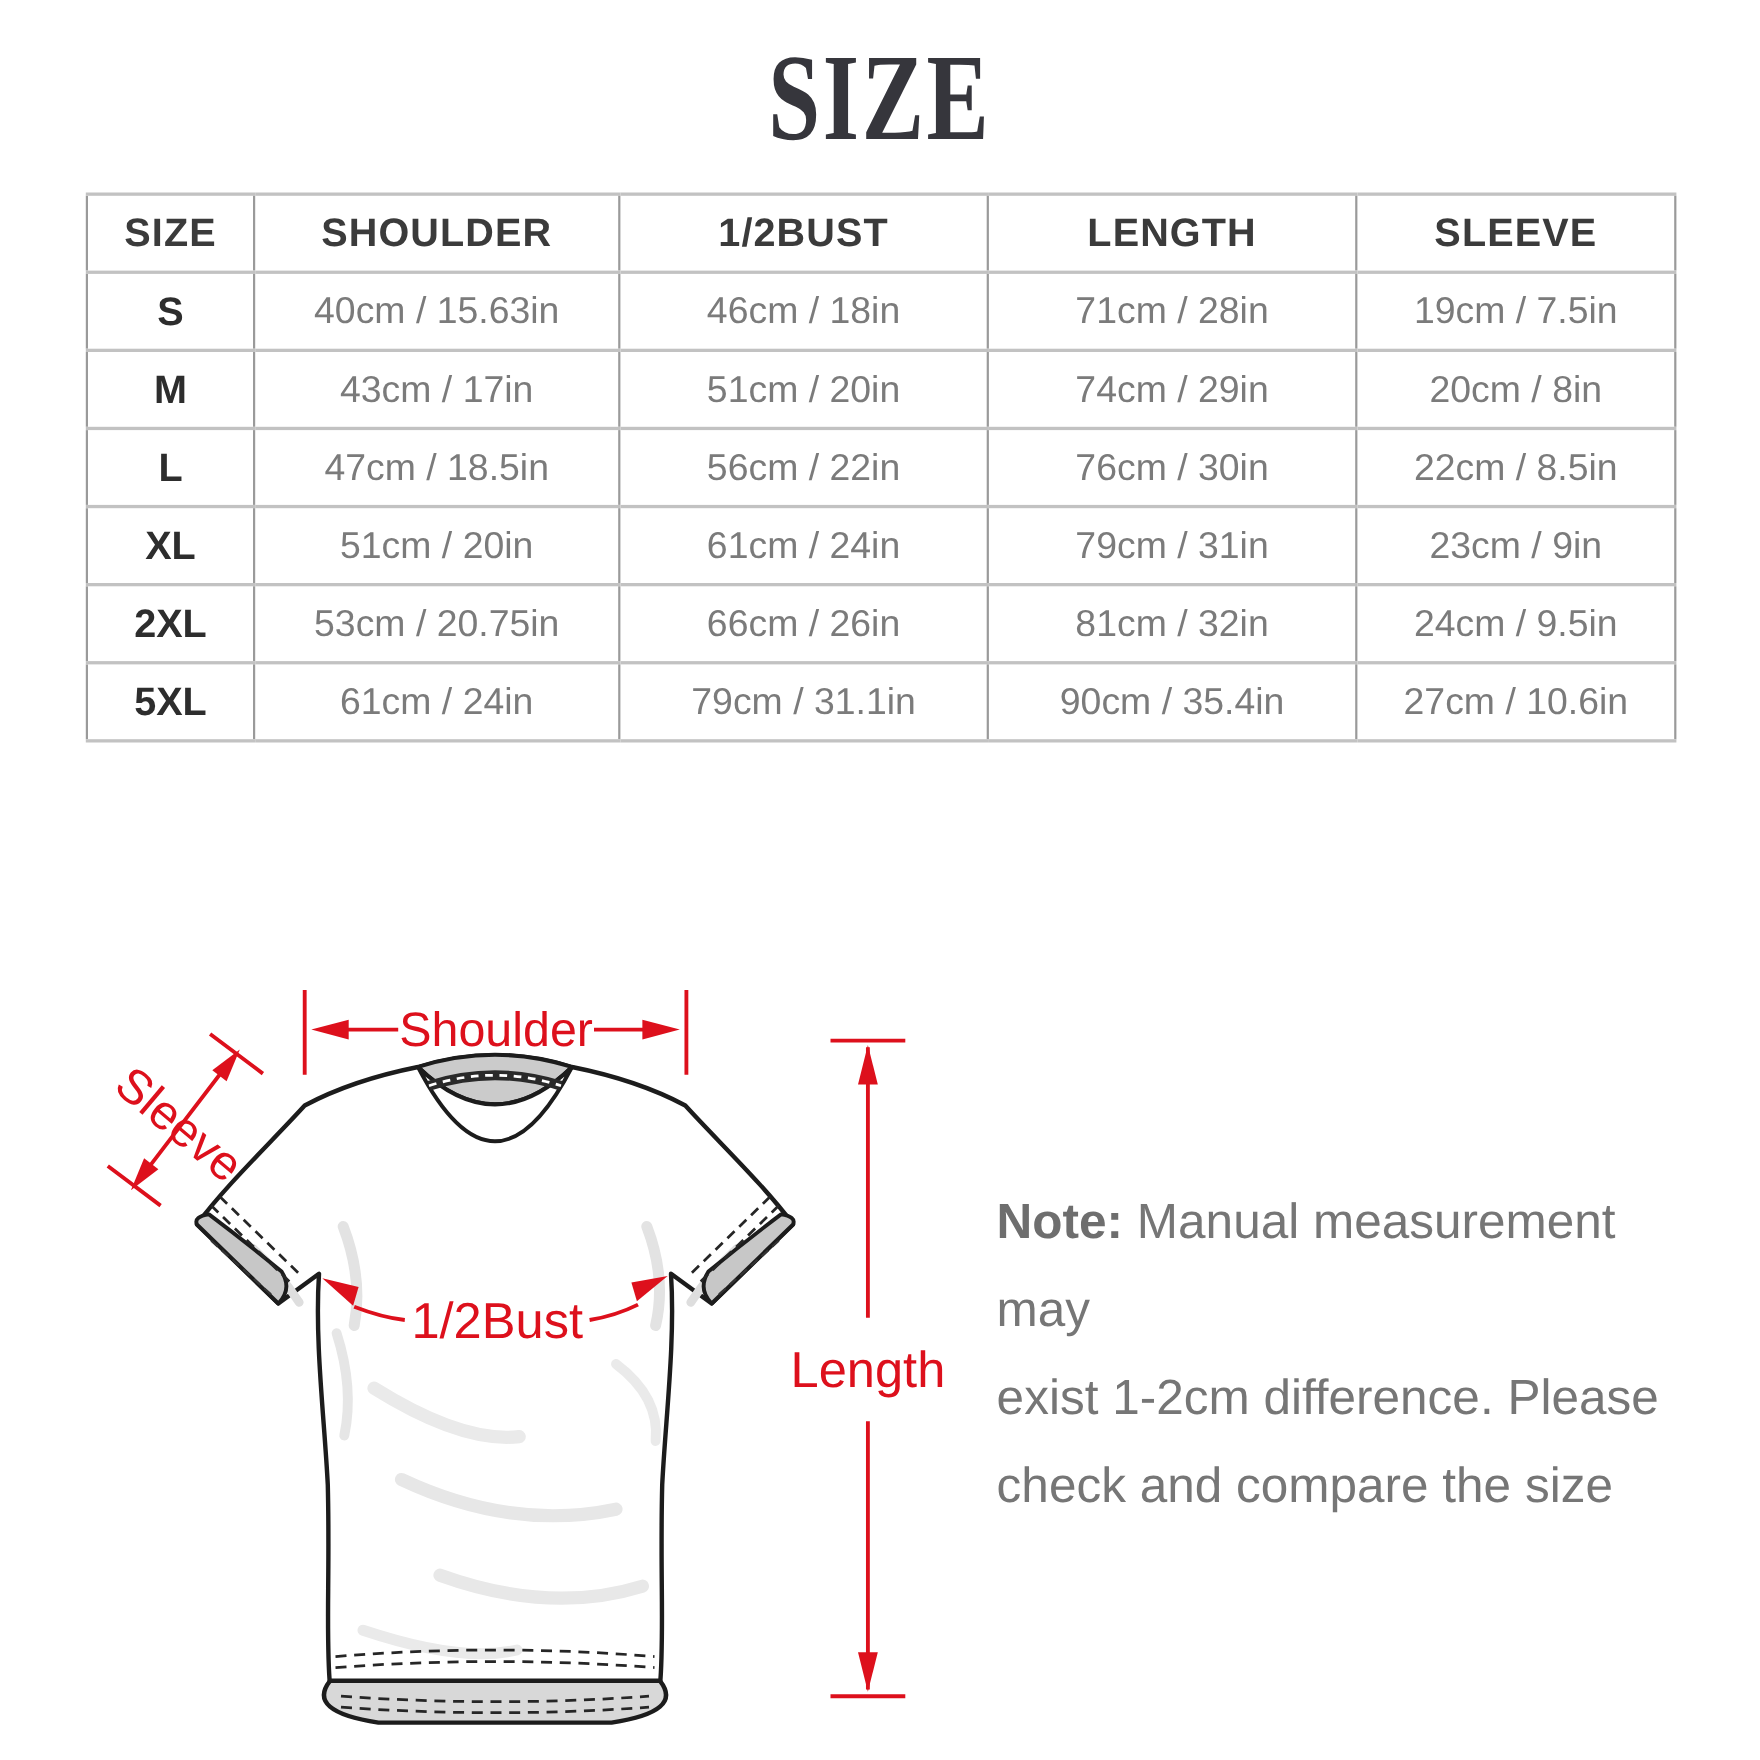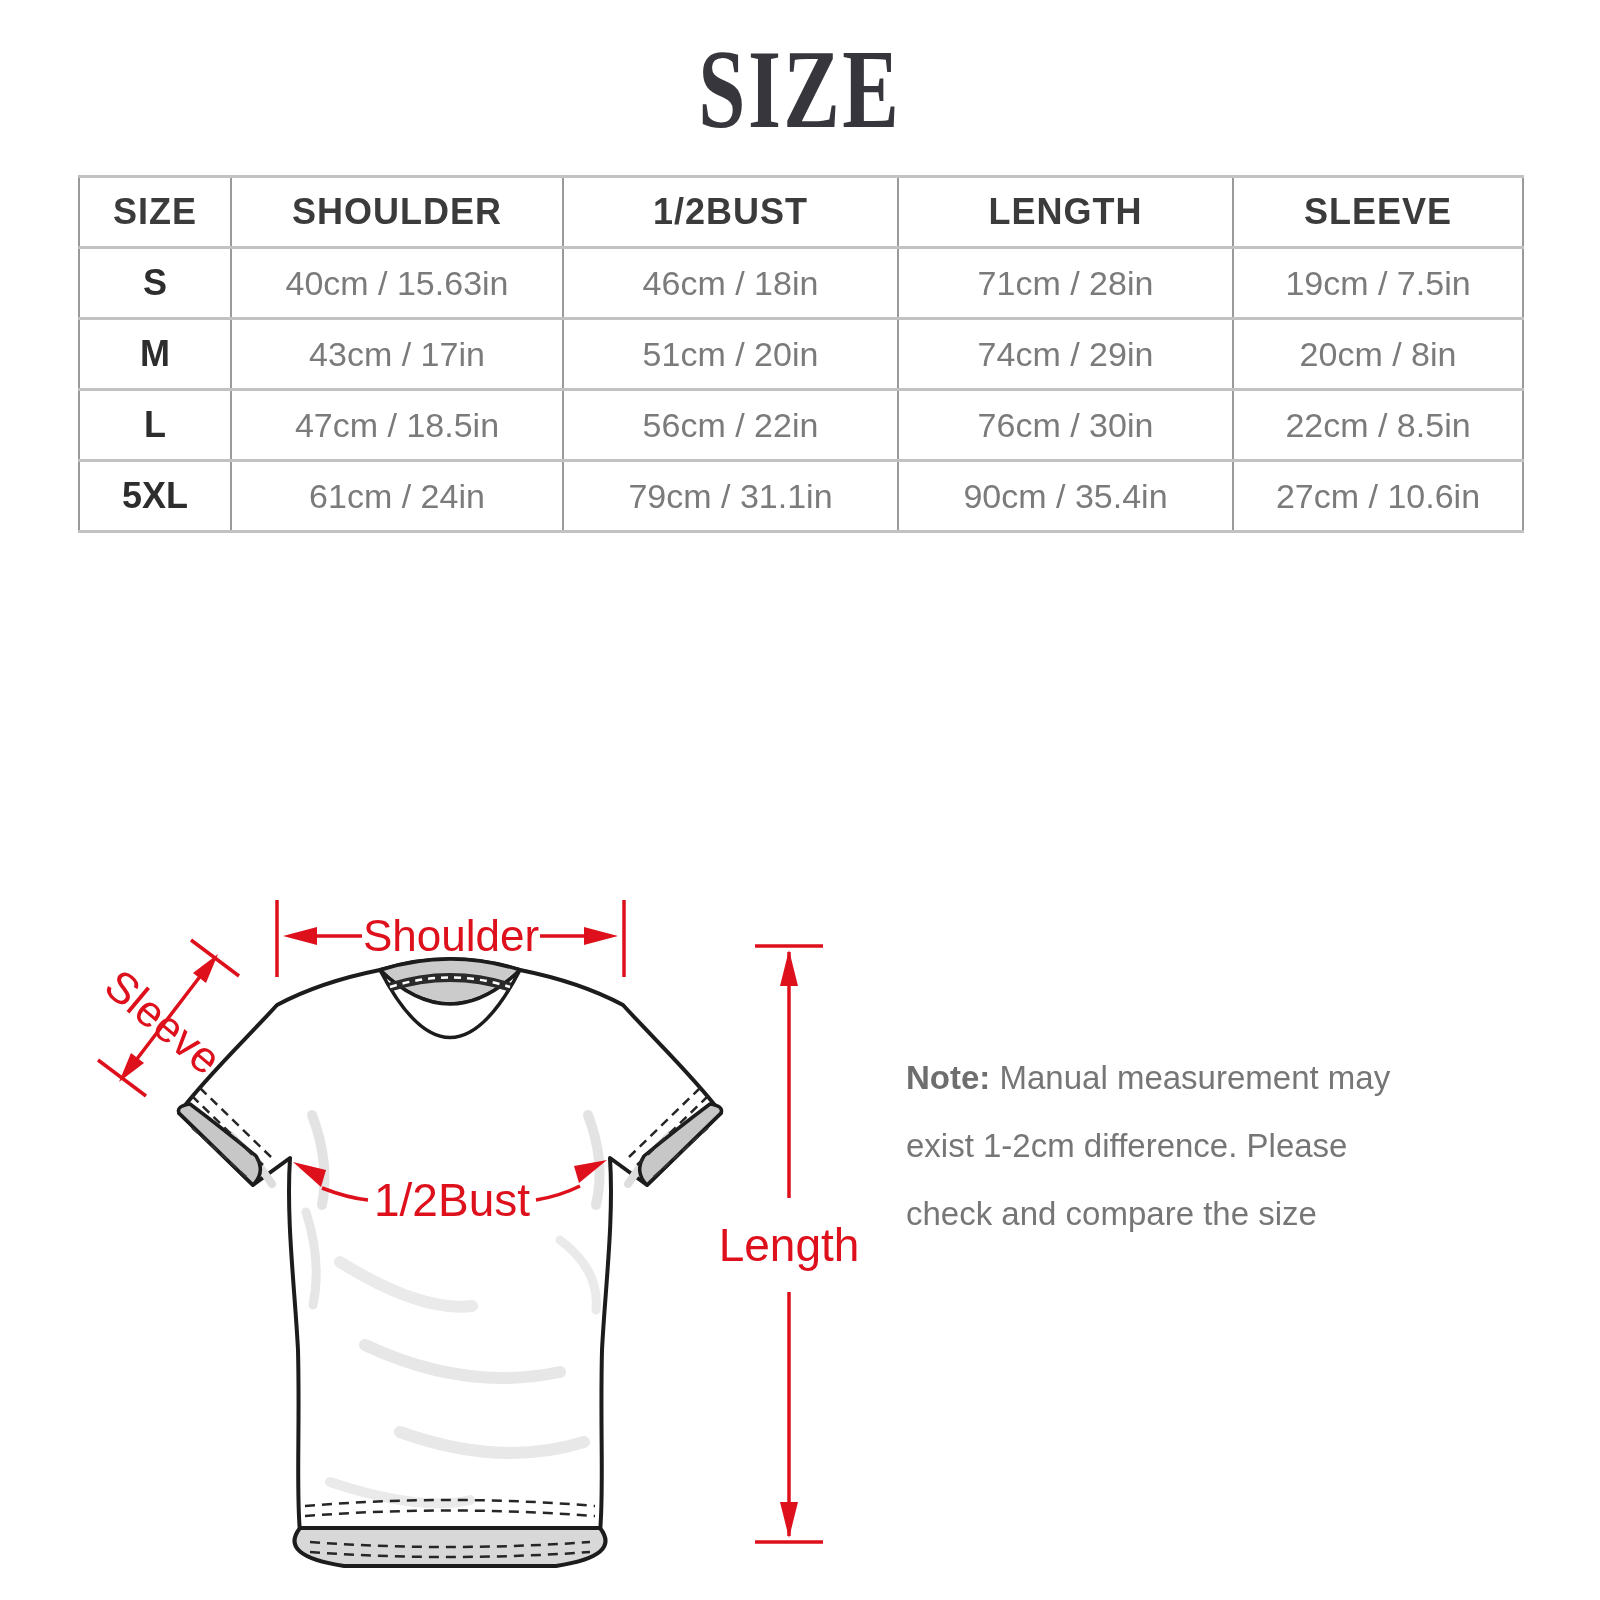--- a/index.html
+++ b/index.html
@@ -14,22 +14,22 @@
   .size-table{position:absolute;left:78px;top:175px;width:1444px;border-collapse:collapse;
               table-layout:fixed;}
   .size-table th,.size-table td{
         border-left:2px solid #9a9a9a;border-right:2px solid #9a9a9a;
         border-top:3px solid #c2c2c2;border-bottom:3px solid #c2c2c2;
         text-align:center;vertical-align:middle;height:68px;padding:0;}
   .size-table th{font-size:36px;font-weight:700;color:#3b3b3b;letter-spacing:1px;}
   .size-table td.size-cell{font-size:36px;font-weight:700;color:#2d2d2d;}
   .size-table td.val-cell{font-size:34px;font-weight:400;color:#7b7b7b;text-align:center;}
   
-  .note{position:absolute;left:906px;top:1044px;width:630px;font-size:33px;
-        line-height:68px;color:#767676;}
+  .note{position:absolute;left:906px;top:1070px;width:630px;font-size:45px;
+        line-height:80px;color:#767676;}
   .note b{font-weight:700;color:#6e6e6e;}
   
   .diagram{position:absolute;left:80px;top:860px;width:800px;height:730px;}
   .dim-text{font-family:"Liberation Sans",sans-serif;fill:#dd101c;}
 </style>
 </head>
 <body>
 
 <div id="stage">
 
@@ -68,20 +68,34 @@
       <td class="val-cell">20cm / 8in</td>
     </tr>
     <tr>
       <td class="size-cell">L</td>
       <td class="val-cell">47cm / 18.5in</td>
       <td class="val-cell">56cm / 22in</td>
       <td class="val-cell">76cm / 30in</td>
       <td class="val-cell">22cm / 8.5in</td>
     </tr>
     <tr>
+      <td class="size-cell">XL</td>
+      <td class="val-cell">51cm / 20in</td>
+      <td class="val-cell">61cm / 24in</td>
+      <td class="val-cell">79cm / 31in</td>
+      <td class="val-cell">23cm / 9in</td>
+    </tr>
+    <tr>
+      <td class="size-cell">2XL</td>
+      <td class="val-cell">53cm / 20.75in</td>
+      <td class="val-cell">66cm / 26in</td>
+      <td class="val-cell">81cm / 32in</td>
+      <td class="val-cell">24cm / 9.5in</td>
+    </tr>
+    <tr>
       <td class="size-cell">5XL</td>
       <td class="val-cell">61cm / 24in</td>
       <td class="val-cell">79cm / 31.1in</td>
       <td class="val-cell">90cm / 35.4in</td>
       <td class="val-cell">27cm / 10.6in</td>
     </tr>
   </tbody>
     </table>
 
   <svg class="diagram" viewBox="80 860 800 730" xmlns="http://www.w3.org/2000/svg">

